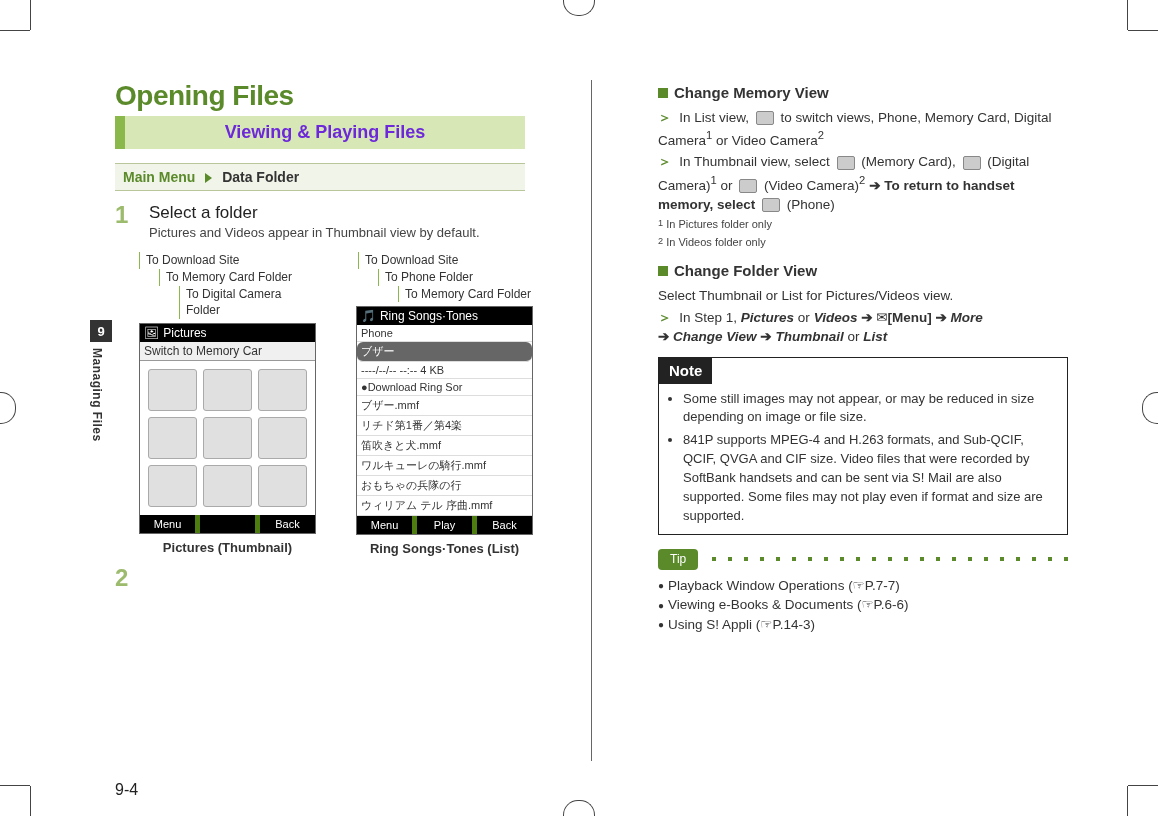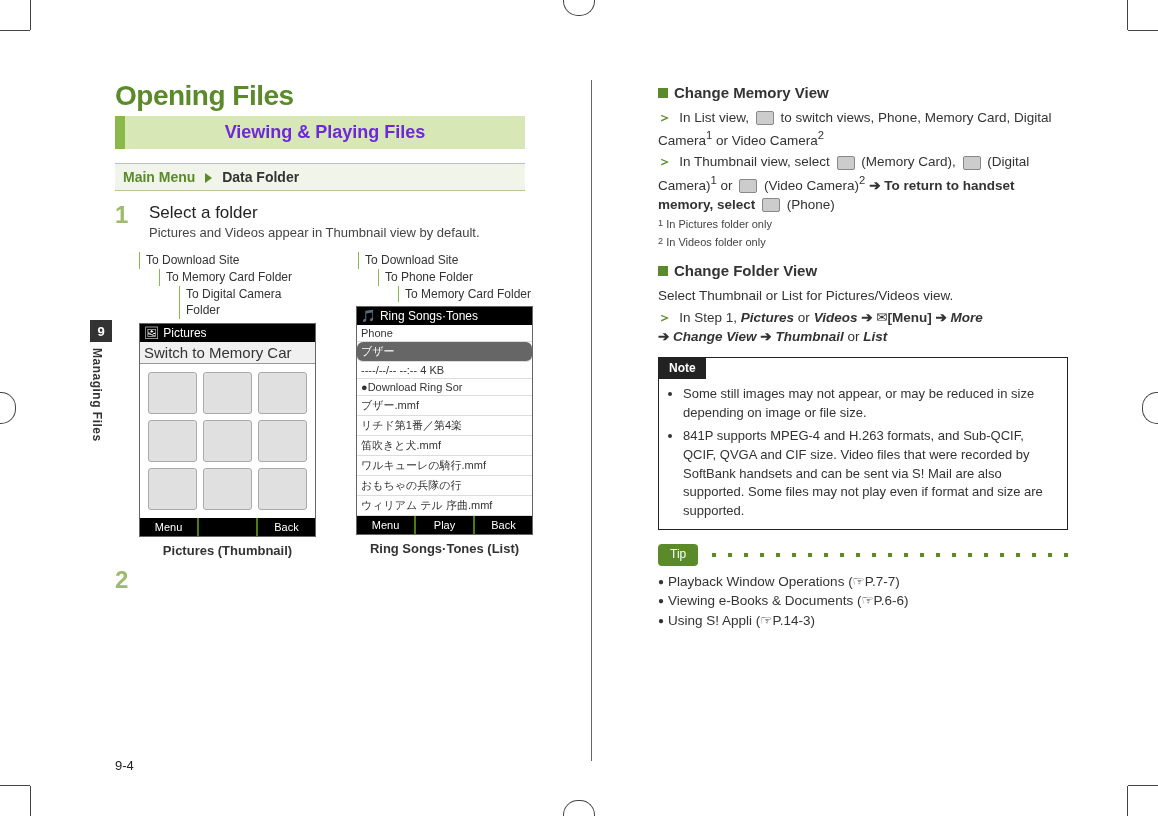--- a/index.html
+++ b/index.html
@@ -37,59 +37,59 @@
 
   .screens{display:flex;gap:40px;margin:12px 0 8px 24px;}
   .screen-group{display:flex;flex-direction:column;align-items:center;}
   .callouts{font-size:12px;color:#333;line-height:1.4;margin-bottom:4px;}
   .callouts div{border-left:1px solid #8ab84a;padding-left:6px;margin-left:0;}
   .callouts .indent1{margin-left:20px;}
   .callouts .indent2{margin-left:40px;}
 
   .phone{width:175px;border:1px solid #666;background:#fff;}
   .phone .titlebar{display:flex;align-items:center;gap:4px;background:#000;color:#fff;font-size:12px;padding:2px 4px;}
-  .phone .subbar{font-size:15px;padding:2px 4px;border-bottom:1px solid #999;background:#f0f0f0;}
+  .phone .subbar{font-size:12px;padding:2px 4px;border-bottom:1px solid #999;background:#f0f0f0;}
   .phone .grid{display:grid;grid-template-columns:repeat(3,1fr);gap:6px;padding:8px;}
   .phone .grid .cell{height:40px;background:#e0e0e0;border:1px solid #aaa;border-radius:3px;}
   .phone .list{font-size:11px;}
   .phone .list .row{padding:2px 4px;border-bottom:1px solid #ddd;white-space:nowrap;overflow:hidden;text-overflow:ellipsis;}
   .phone .list .row.hl{background:#666;color:#fff;border-radius:6px;}
   .phone .softkeys{display:flex;background:#000;color:#fff;font-size:11px;}
-  .phone .softkeys span{flex:1;text-align:center;padding:3px 0;border-right:2px solid #4d7c0f;}
+  .phone .softkeys span{flex:1;text-align:center;padding:3px 0;border-right:5px solid #4d7c0f;}
   .phone .softkeys span:last-child{border-right:none;}
   .caption{font-size:13px;font-weight:700;margin-top:6px;text-align:center;}
 
   
   .sq{display:inline-block;width:10px;height:10px;background:#5a8a2a;margin-right:6px;vertical-align:baseline;}
   .sub-head{font-weight:700;font-size:15px;margin:2px 0 4px;}
   .gt{color:#5a8a2a;font-weight:700;margin-right:4px;}
   .body-text{font-size:13.5px;line-height:1.45;}
   .body-text p{margin:2px 0;}
   .arrow-r{font-weight:700;}
   .footnote{font-size:11px;color:#444;margin:3px 0;}
   .footnote sup{vertical-align:top;}
   .ico{display:inline-block;width:16px;height:12px;background:#ccc;border:1px solid #888;border-radius:2px;vertical-align:middle;margin:0 3px;}
 
   .note-box{border:1px solid #222;margin-top:10px;}
-  .note-box .note-tab{display:inline-block;background:#222;color:#fff;font-size:12px;font-weight:700;padding:2px 10px;}
+  .note-box .note-tab{display:inline-block;background:#222;color:#fff;font-size:15px;font-weight:700;padding:2px 10px;}
   .note-box ul{margin:6px 10px 8px 24px;padding:0;font-size:13px;line-height:1.45;}
   .note-box ul li{margin-bottom:4px;}
 
   .tip-row{display:flex;align-items:center;margin-top:14px;}
   .tip-pill{background:#5a8a2a;color:#fff;font-size:12px;font-weight:400;padding:2px 12px;border-radius:4px;margin-right:8px;}
   .dots{flex:1;height:6px;background-image:radial-gradient(circle,#5a8a2a 2.2px,transparent 2.3px);background-size:16px 6px;background-repeat:repeat-x;}
   .tip-list{font-size:13.5px;margin-top:6px;}
   .tip-list div::before{content:"●";color:#333;margin-right:4px;font-size:10px;vertical-align:middle;}
 
   
   .side-tab{position:absolute;left:90px;top:320px;}
   .side-tab .tab-box{width:22px;height:22px;background:#333;color:#fff;font-size:13px;font-weight:700;display:flex;align-items:center;justify-content:center;}
   .side-tab .tab-text{writing-mode:vertical-rl;font-size:12px;font-weight:700;color:#333;margin-top:6px;letter-spacing:0.5px;}
 
-  .page-num{position:absolute;left:115px;bottom:43px;font-size:13px;color:#222;}
+  .page-num{position:absolute;left:115px;bottom:17px;font-size:16px;color:#222;}
 </style>
 </head>
 <body>
 
 <div class="page">
 
   <div class="crop tl1"></div>
   <div class="crop tl2"></div>
   <div class="crop tr1"></div>
   <div class="crop tr2"></div>

